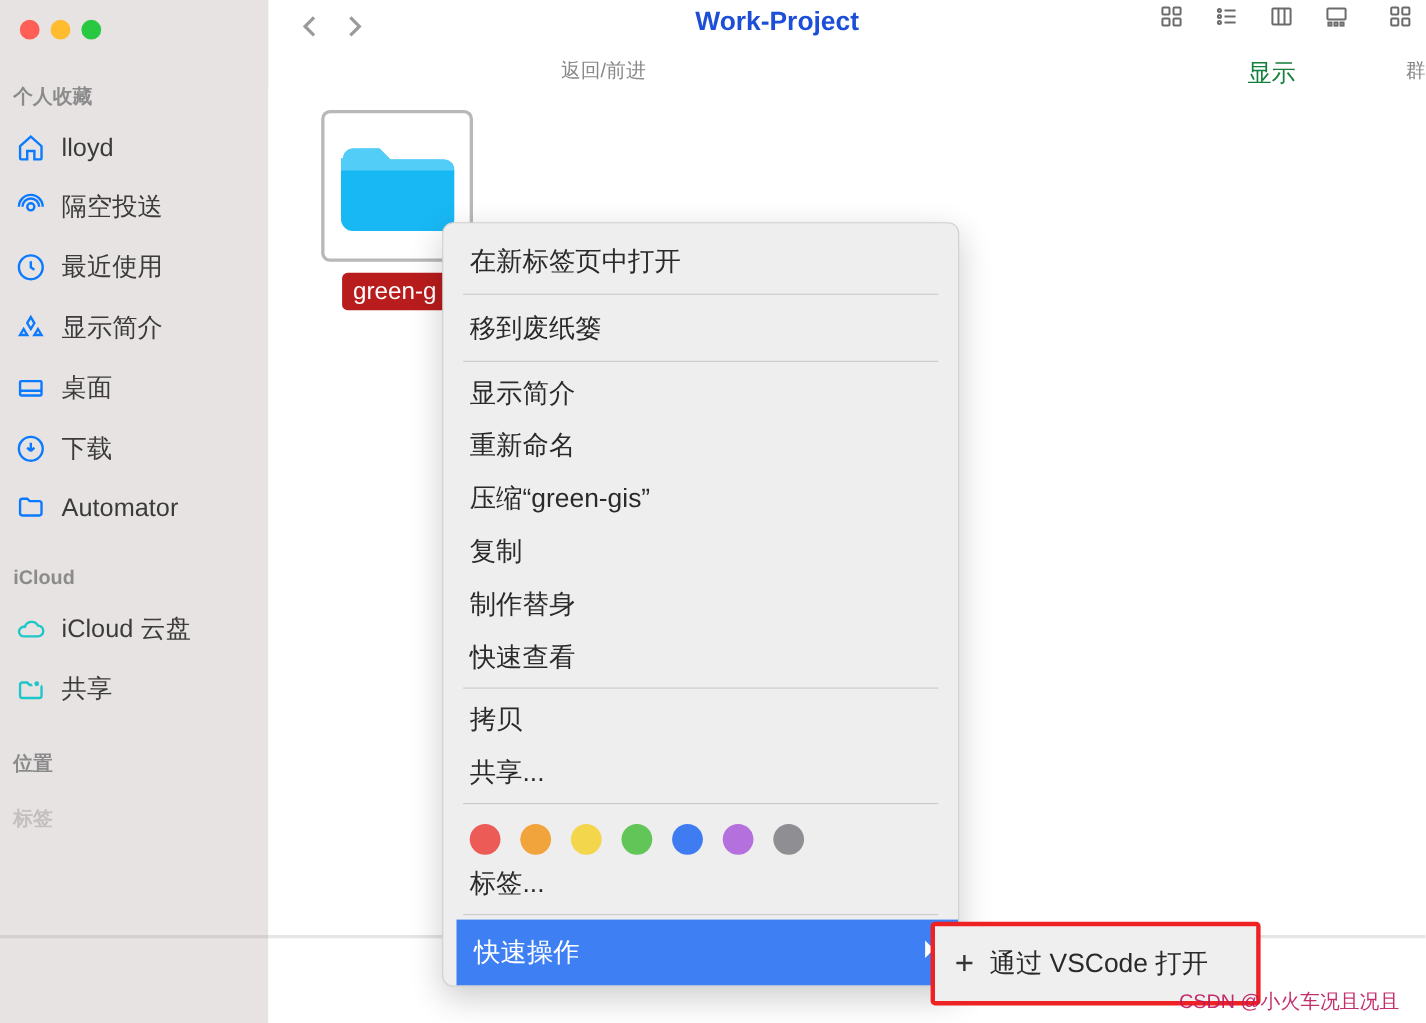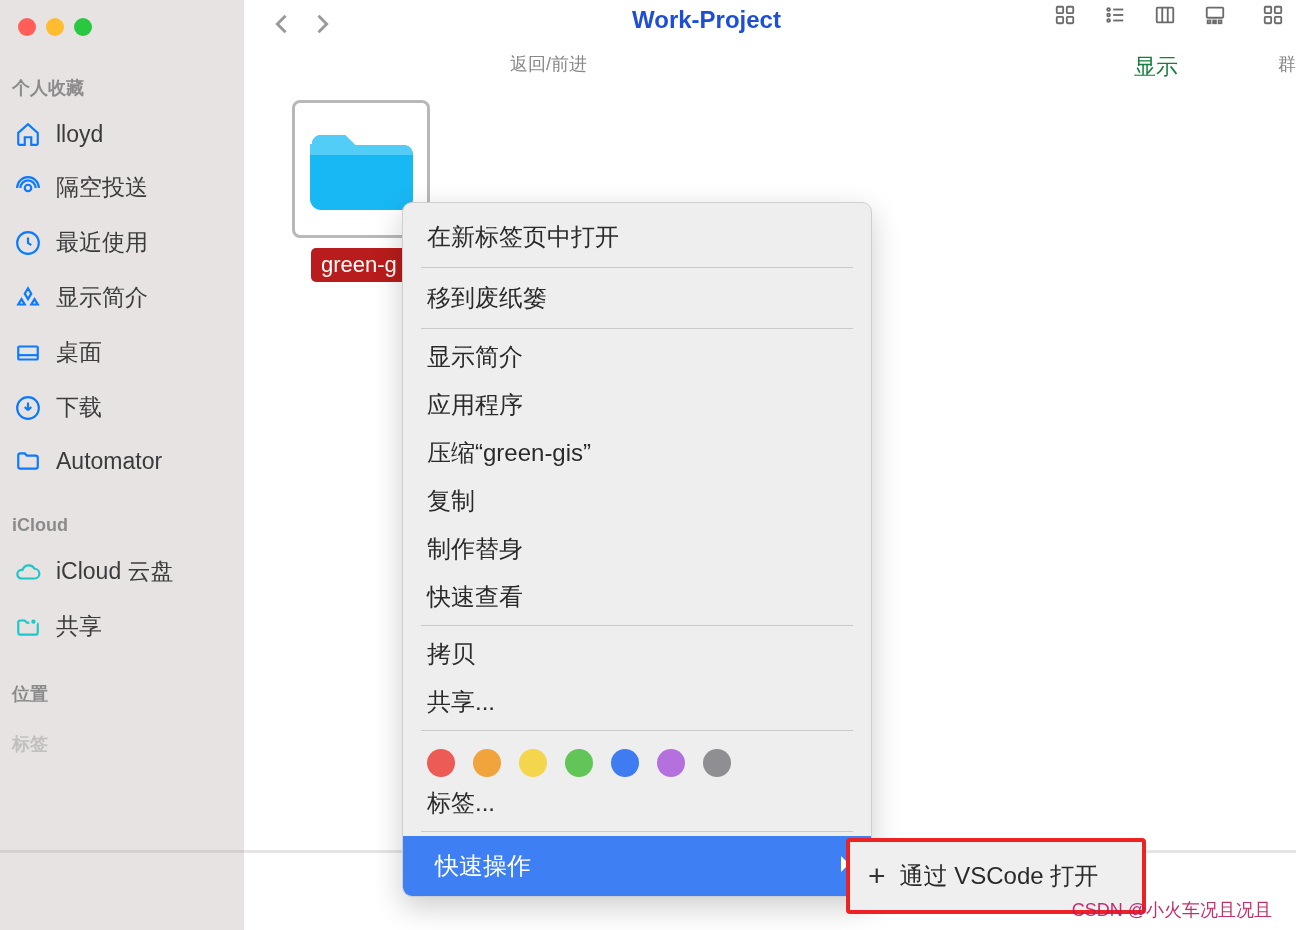--- a/index.html
+++ b/index.html
@@ -32,21 +32,21 @@
     .folder-item { position: absolute; left: 48px; top: 20px; width: 138px; display: flex; flex-direction: column; align-items: center; }
     .folder-icon-box { width: 138px; height: 138px; border: 3px solid #b8b8b8; border-radius: 8px; display: flex; align-items: center; justify-content: center; }
     .folder-label { margin-top: 10px; background: #b91c1c; color: #fff; padding: 4px 10px; border-radius: 5px; font-size: 22px; white-space: nowrap; overflow: hidden; width: 100px; text-align: left; }
     
     .context-menu { position: absolute; left: 402px; top: 202px; width: 470px; background: #efeeee; border: 1px solid #cfcfcf; border-radius: 10px; box-shadow: 0 10px 30px rgba(0,0,0,0.2); padding: 8px 0 0 0; overflow: hidden; }
     .cm-item { padding: 10px 24px; font-size: 24px; color: #2a2a2a; cursor: default; }
     .cm-sep { height: 1px; background: #c9c9c9; margin: 4px 18px; }
     .cm-item.thin { padding: 8px 24px; }
     .tag-dots { display: flex; gap: 18px; padding: 14px 24px 2px 24px; }
     .tag-dot { width: 28px; height: 28px; border-radius: 50%; }
-    .cm-submenu { display: flex; align-items: center; justify-content: space-between; background: #3e7ff4; color: #fff; padding: 14px 18px 14px 32px; font-size: 24px; }
+    .cm-submenu { display: flex; align-items: center; justify-content: space-between; background: #3e7ff4; color: #fff; padding: 14px 18px 14px 16px; font-size: 24px; margin-left: 12px; }
     .cm-submenu svg { width: 16px; height: 20px; }
     
     .submenu { position: absolute; left: 846px; top: 838px; width: 300px; height: 76px; background: #efefef; border: 4px solid #e22; border-radius: 4px; display: flex; align-items: center; padding: 0 18px; gap: 14px; font-size: 24px; color: #2a2a2a; }
     .submenu .plus { font-size: 30px; font-weight: 300; color: #333; }
     
     .watermark { position: absolute; right: 24px; bottom: 8px; font-size: 18px; color: #be185d; opacity: 0.9; font-weight: 500; }
     .bottom-line { position: absolute; left: 0; right: 0; top: 850px; height: 3px; background: rgba(150,150,150,0.25); }
 
     .vc-icon { width: 30px; height: 22px; }
   </style>
@@ -211,21 +211,21 @@
 </div>
 
 <div class="bottom-line"></div>
 
 <div class="context-menu">
   <div class="cm-item">在新标签页中打开</div>
   <div class="cm-sep"></div>
   <div class="cm-item">移到废纸篓</div>
   <div class="cm-sep"></div>
   <div class="cm-item thin">显示简介</div>
-  <div class="cm-item thin">应用程序</div>
+  <div class="cm-item thin">重新命名</div>
   <div class="cm-item thin">压缩“green-gis”</div>
   <div class="cm-item thin">复制</div>
   <div class="cm-item thin">制作替身</div>
   <div class="cm-item thin">快速查看</div>
   <div class="cm-sep"></div>
   <div class="cm-item thin">拷贝</div>
   <div class="cm-item thin">共享...</div>
   <div class="cm-sep"></div>
   <div class="tag-dots">
     <div class="tag-dot" style="background:#ec5b55"></div>

